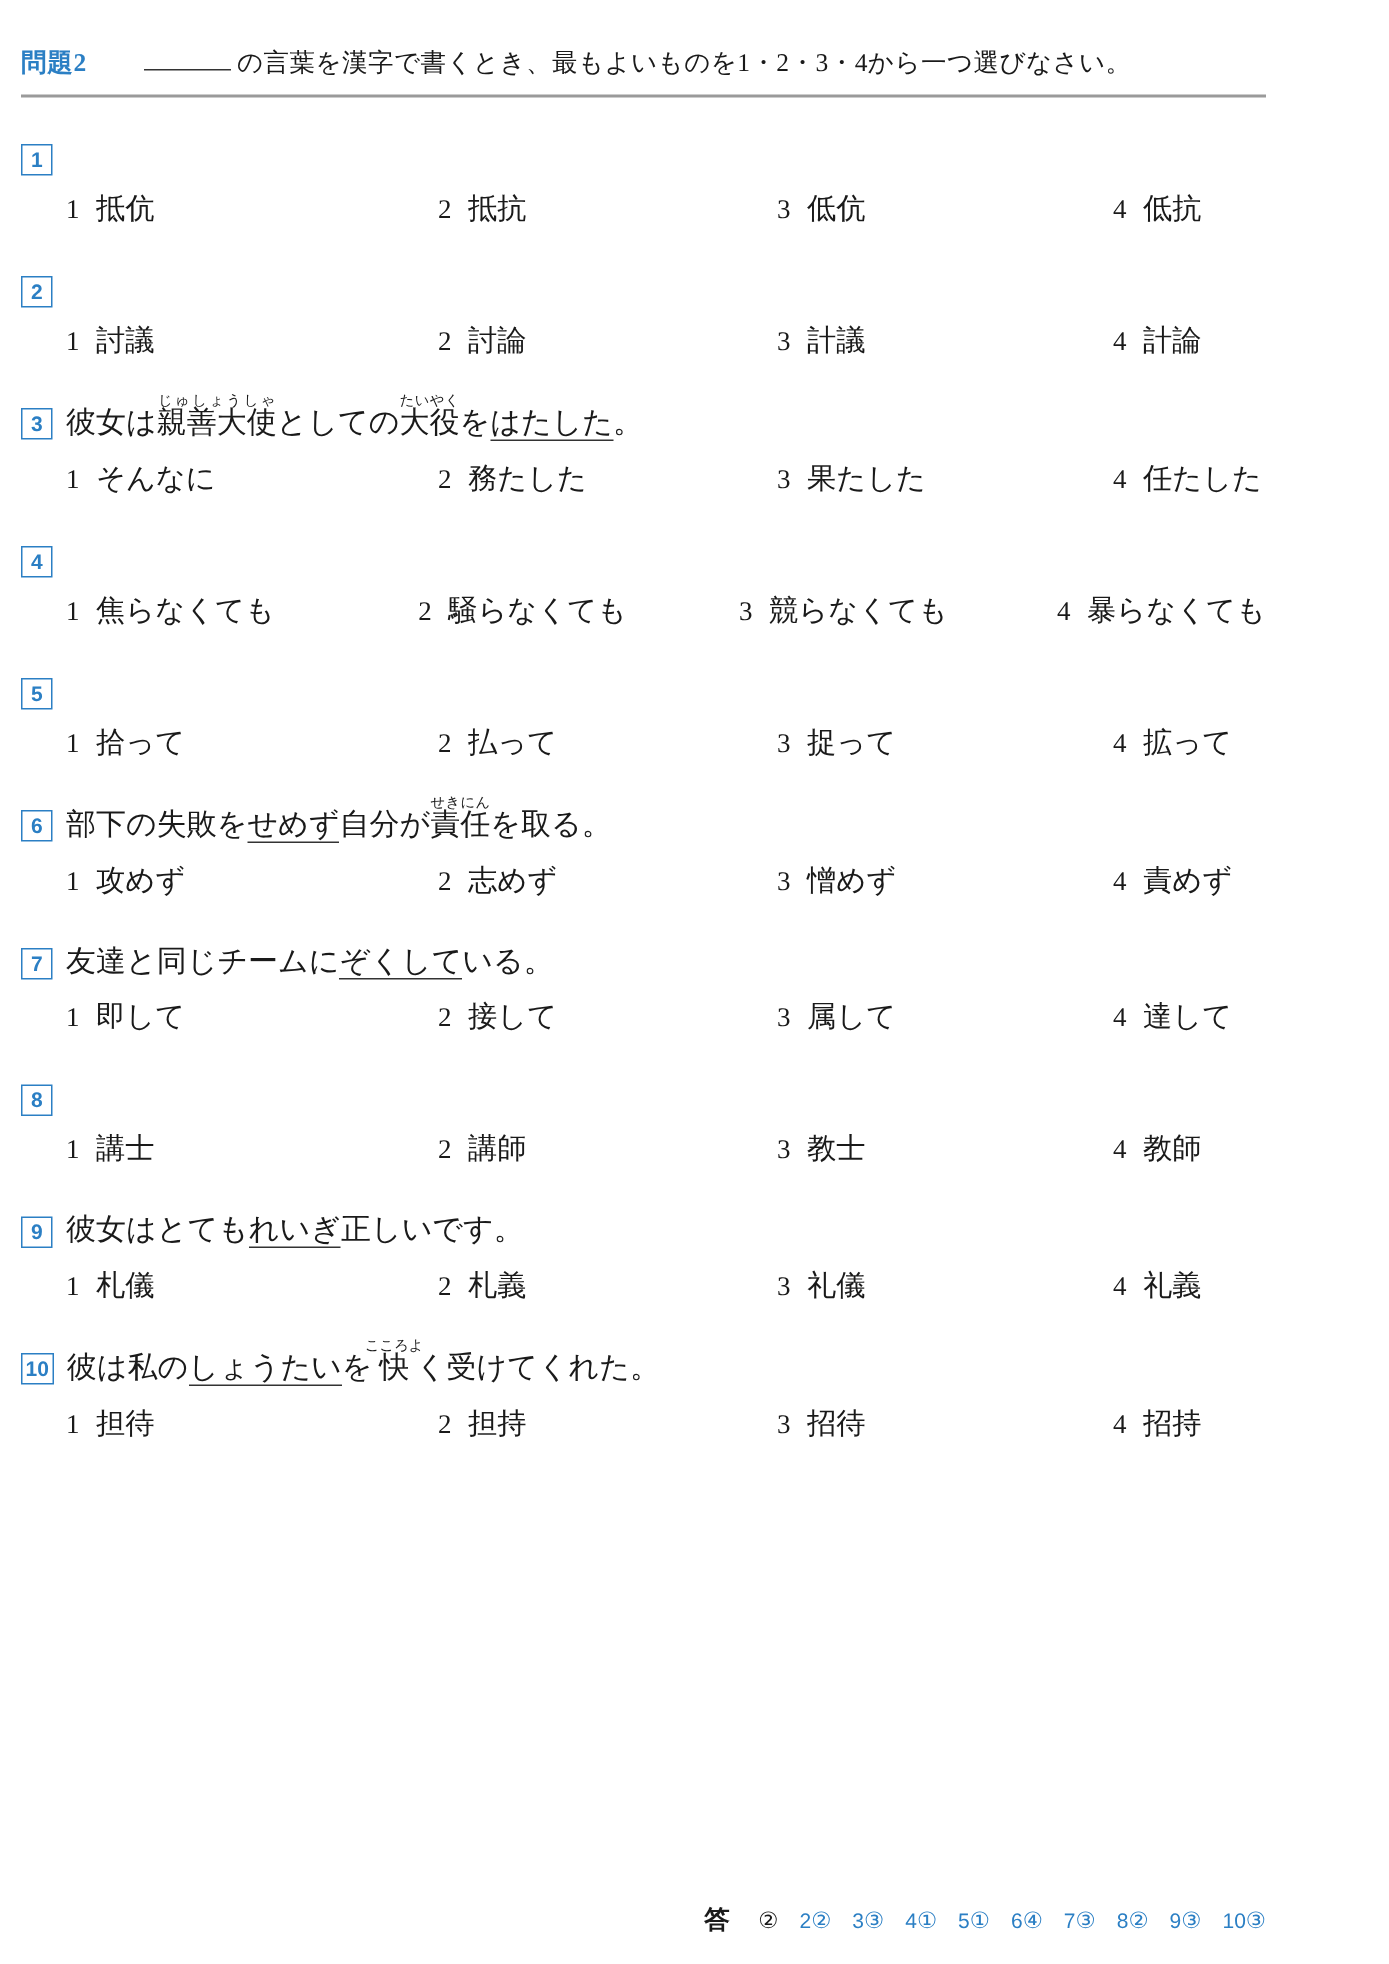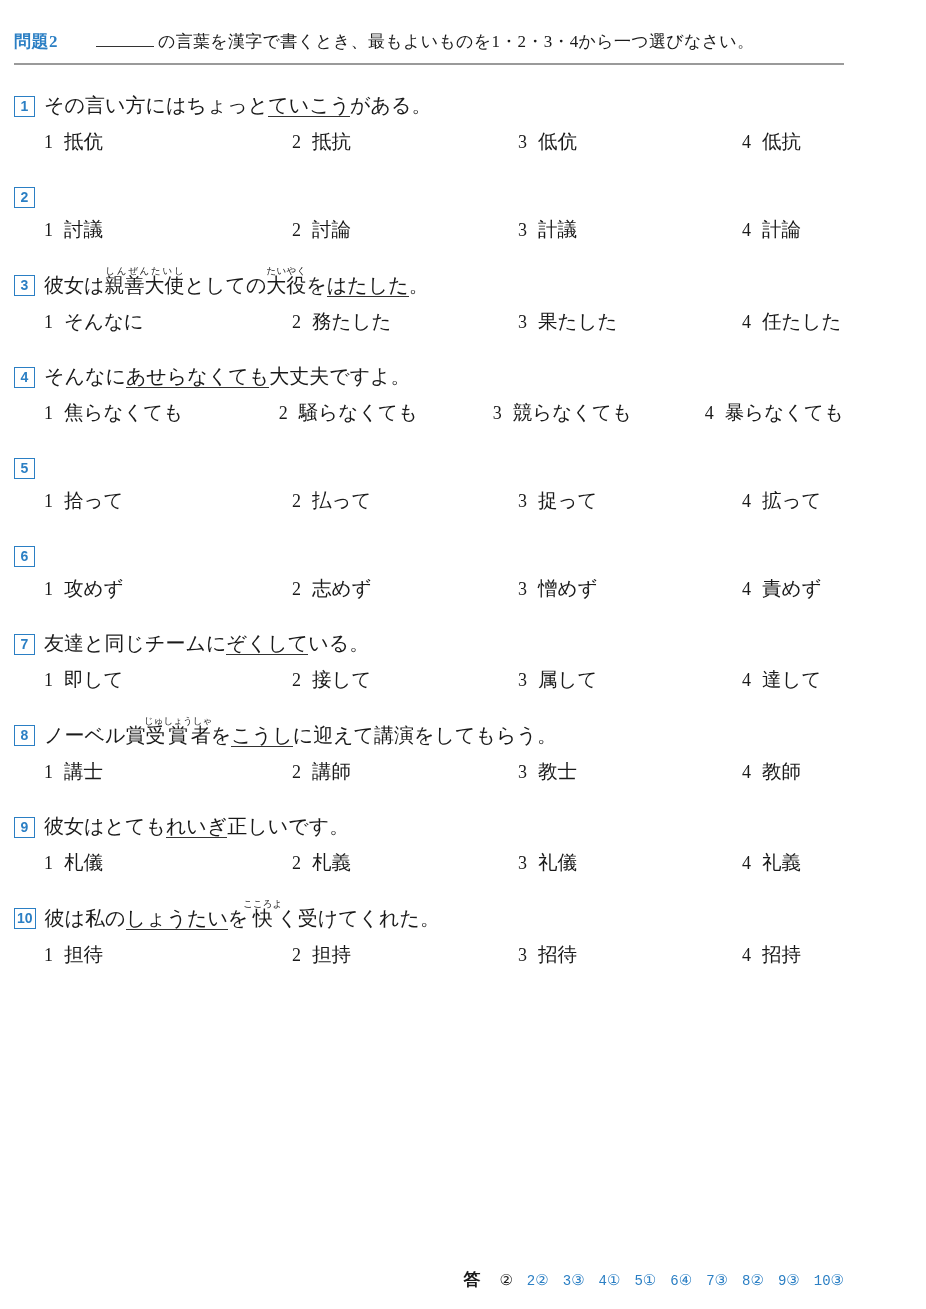--- a/index.html
+++ b/index.html
@@ -133,21 +133,21 @@
     align-items: baseline;
     gap: 0;
   }
   .ans-label {
     font-weight: bold;
     font-size: 17px;
     margin-right: 18px;
     letter-spacing: 1px;
   }
   .ans-item {
-    font-family: Liberation Mono, monospace;
+    font-family: Liberation Sans, sans-serif;
     font-size: 14px;
     color: #2b7fc4;
     margin-right: 14px;
     white-space: nowrap;
   }
   .ans-item .ci {
     font-size: 15px;
     color: #2b7fc4;
   }
   .ans-first {
@@ -166,21 +166,20 @@
     <span class="header-label">問題2</span>
     <span class="header-blank"></span>
     <span class="header-text">の言葉を漢字で書くとき、最もよいものを1・2・3・4から一つ選びなさい。</span>
   </div>
 
   <div class="questions">
 
     <div class="q">
       <div class="q-line">
         <span class="q-num">1</span>
-        <span class="q-stem"><span>その言い方にはちょっと</span><span class="ul">ていこう</span><span>がある。</span></span>
       </div>
       <div class="choices">
         <div class="choice c1">
             <span class="cn">1</span>
             <span>抵伉</span>
           </div>
         <div class="choice c2">
             <span class="cn">2</span>
             <span>抵抗</span>
           </div>
@@ -215,21 +214,21 @@
         <div class="choice c4">
             <span class="cn">4</span>
             <span>計論</span>
           </div>
       </div>
     </div>
 
     <div class="q">
       <div class="q-line">
         <span class="q-num">3</span>
-        <span class="q-stem">彼女は<ruby>親善大使<rt>しんぜんたいし</rt></ruby>としての<ruby>大役<rt>たいやく</rt></ruby>を<span class="ul">はたした</span>。</span>
+        <span class="q-stem">彼女は<ruby>親善大使<rt>じゅしょうしゃ</rt></ruby>としての<ruby>大役<rt>たいやく</rt></ruby>を<span class="ul">はたした</span>。</span>
       </div>
       <div class="choices">
         <div class="choice c1">
             <span class="cn">1</span>
             <span>そんなに</span>
           </div>
         <div class="choice c2">
             <span class="cn">2</span>
             <span>務たした</span>
           </div>
@@ -240,21 +239,20 @@
         <div class="choice c4">
             <span class="cn">4</span>
             <span>任たした</span>
           </div>
       </div>
     </div>
 
     <div class="q">
       <div class="q-line">
         <span class="q-num">4</span>
-        <span class="q-stem"><span>そんなに</span><span class="ul">あせらなくても</span><span>大丈夫ですよ。</span></span>
       </div>
       <div class="choices">
         <div class="choice c1">
             <span class="cn">1</span>
             <span>焦らなくても</span>
           </div>
         <div class="choice c2">
             <span class="cn">2</span>
             <span>騒らなくても</span>
           </div>
@@ -289,20 +287,21 @@
         <div class="choice c4">
             <span class="cn">4</span>
             <span>拡って</span>
           </div>
       </div>
     </div>
 
     <div class="q">
       <div class="q-line">
         <span class="q-num">6</span>
+        <span class="q-stem">部下の失敗を<span class="ul">せめず</span>自分が<ruby>責任<rt>せきにん</rt></ruby>を取る。</span>
       </div>
       <div class="choices">
         <div class="choice c1">
             <span class="cn">1</span>
             <span>攻めず</span>
           </div>
         <div class="choice c2">
             <span class="cn">2</span>
             <span>志めず</span>
           </div>
@@ -338,21 +337,20 @@
         <div class="choice c4">
             <span class="cn">4</span>
             <span>達して</span>
           </div>
       </div>
     </div>
 
     <div class="q">
       <div class="q-line">
         <span class="q-num">8</span>
-        <span class="q-stem">ノーベル賞<ruby>受賞者<rt>じゅしょうしゃ</rt></ruby>を<span class="ul">こうし</span>に迎えて講演をしてもらう。</span>
       </div>
       <div class="choices">
         <div class="choice c1">
             <span class="cn">1</span>
             <span>講士</span>
           </div>
         <div class="choice c2">
             <span class="cn">2</span>
             <span>講師</span>
           </div>

